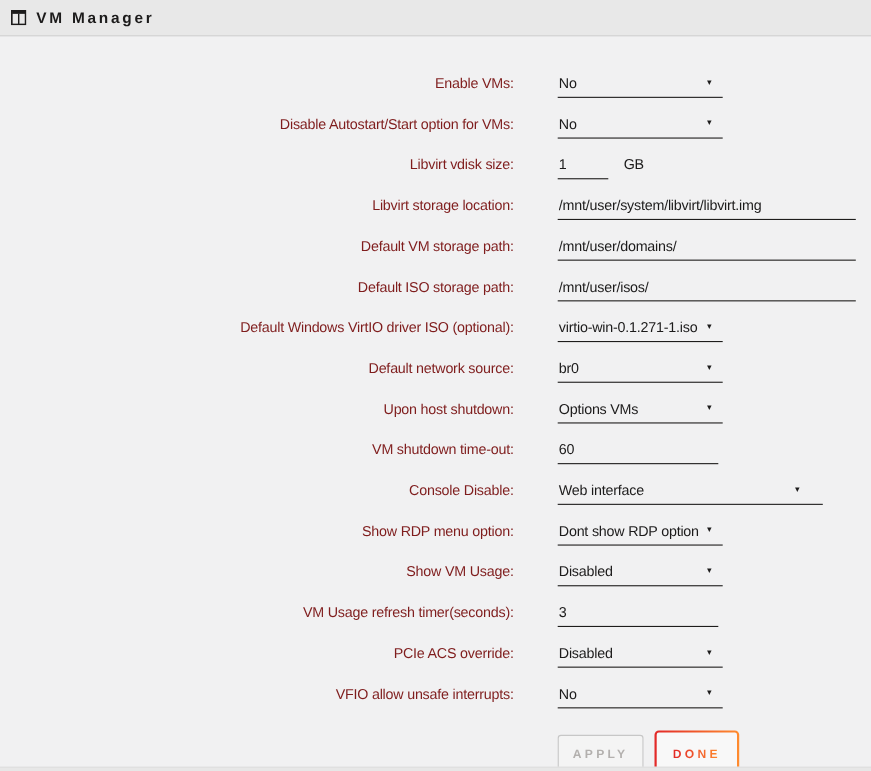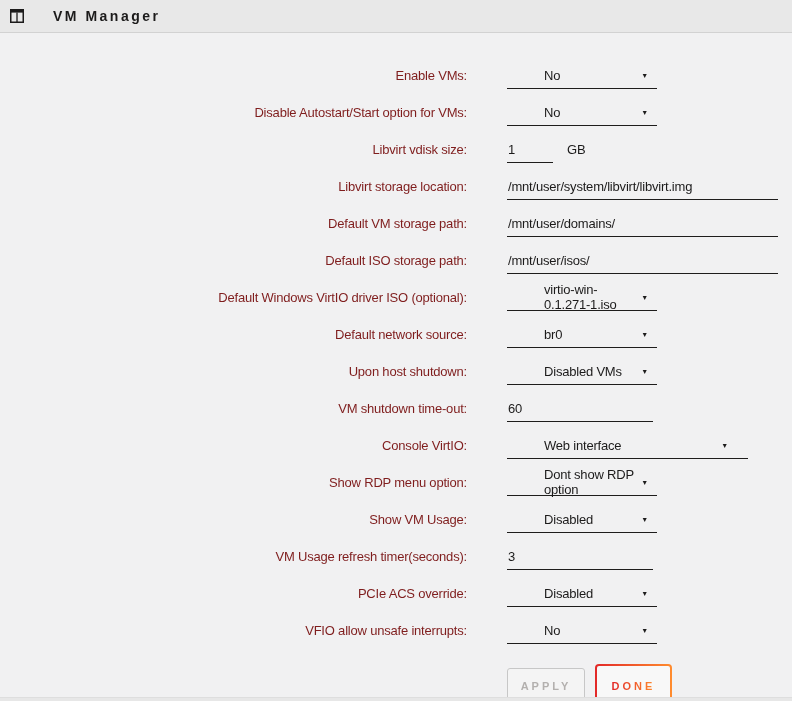--- a/index.html
+++ b/index.html
@@ -20,38 +20,37 @@
     display: flex;
     align-items: center;
     padding-left: 10px;
   }
   .panel-header .icon { width: 14px; height: 14px; margin-right: 9px; display: inline-block; }
   .panel-title {
     font-size: 14px;
     font-weight: 600;
     letter-spacing: 2.5px;
     color: #1c1b1b;
-    margin-left: 20px;
   }
   
   .form-area { padding-top: 24px; }
   .row { height: 37px; display: flex; align-items: center; }
   .lbl { width: 467px; text-align: right; color: #7f1d1d; flex: none; }
   .ctl-wrap { margin-left: 40px; display: flex; align-items: center; flex: none; }
   .ctl {
     height: 26px;
     border-bottom: 1px solid #1e1d1c;
     display: flex;
     align-items: center;
     background: transparent;
   }
   .sel { justify-content: space-between; cursor: pointer; }
   .sel .arrow { font-size: 7px; line-height: 1; color: #1c1b1b; padding-right: 9px; }
   .sel-wide .arrow { padding-right: 20px; }
-  .selval { padding-left: 1px; margin-left: 36px; }
+  .selval { padding-left: 1px; }
   .w-normal { width: 150px; }
   .w-wide   { width: 241px; align-items: center; }
   .w-short  { width: 46px; }
   .w-med    { width: 146px; align-items: center; }
   .w-long   { width: 271px; }
   input.txt {
     height: 25px;
     width: 100%;
     border: none;
     background: transparent;
@@ -199,37 +198,37 @@
         <span class="selval">br0</span>
         <span class="arrow">▼</span>
       </div>
     </div>
   </div>
 
   <div class="row">
     <div class="lbl">Upon host shutdown:</div>
     <div class="ctl-wrap">
       <div class="ctl sel w-normal">
-        <span class="selval">Disabled VMs</span>
+        <span class="selval">Options VMs</span>
         <span class="arrow">▼</span>
       </div>
     </div>
   </div>
 
   <div class="row">
     <div class="lbl">VM shutdown time-out:</div>
     <div class="ctl-wrap">
       <div class="ctl w-med">
         <input class="txt" type="text" value="60" style="">
       </div>
     </div>
   </div>
 
   <div class="row">
-    <div class="lbl">Console VirtIO:</div>
+    <div class="lbl">Console Disable:</div>
     <div class="ctl-wrap">
       <div class="ctl sel sel-wide w-wide">
         <span class="selval">Web interface</span>
         <span class="arrow">▼</span>
       </div>
     </div>
   </div>
 
   <div class="row">
     <div class="lbl">Show RDP menu option:</div>

